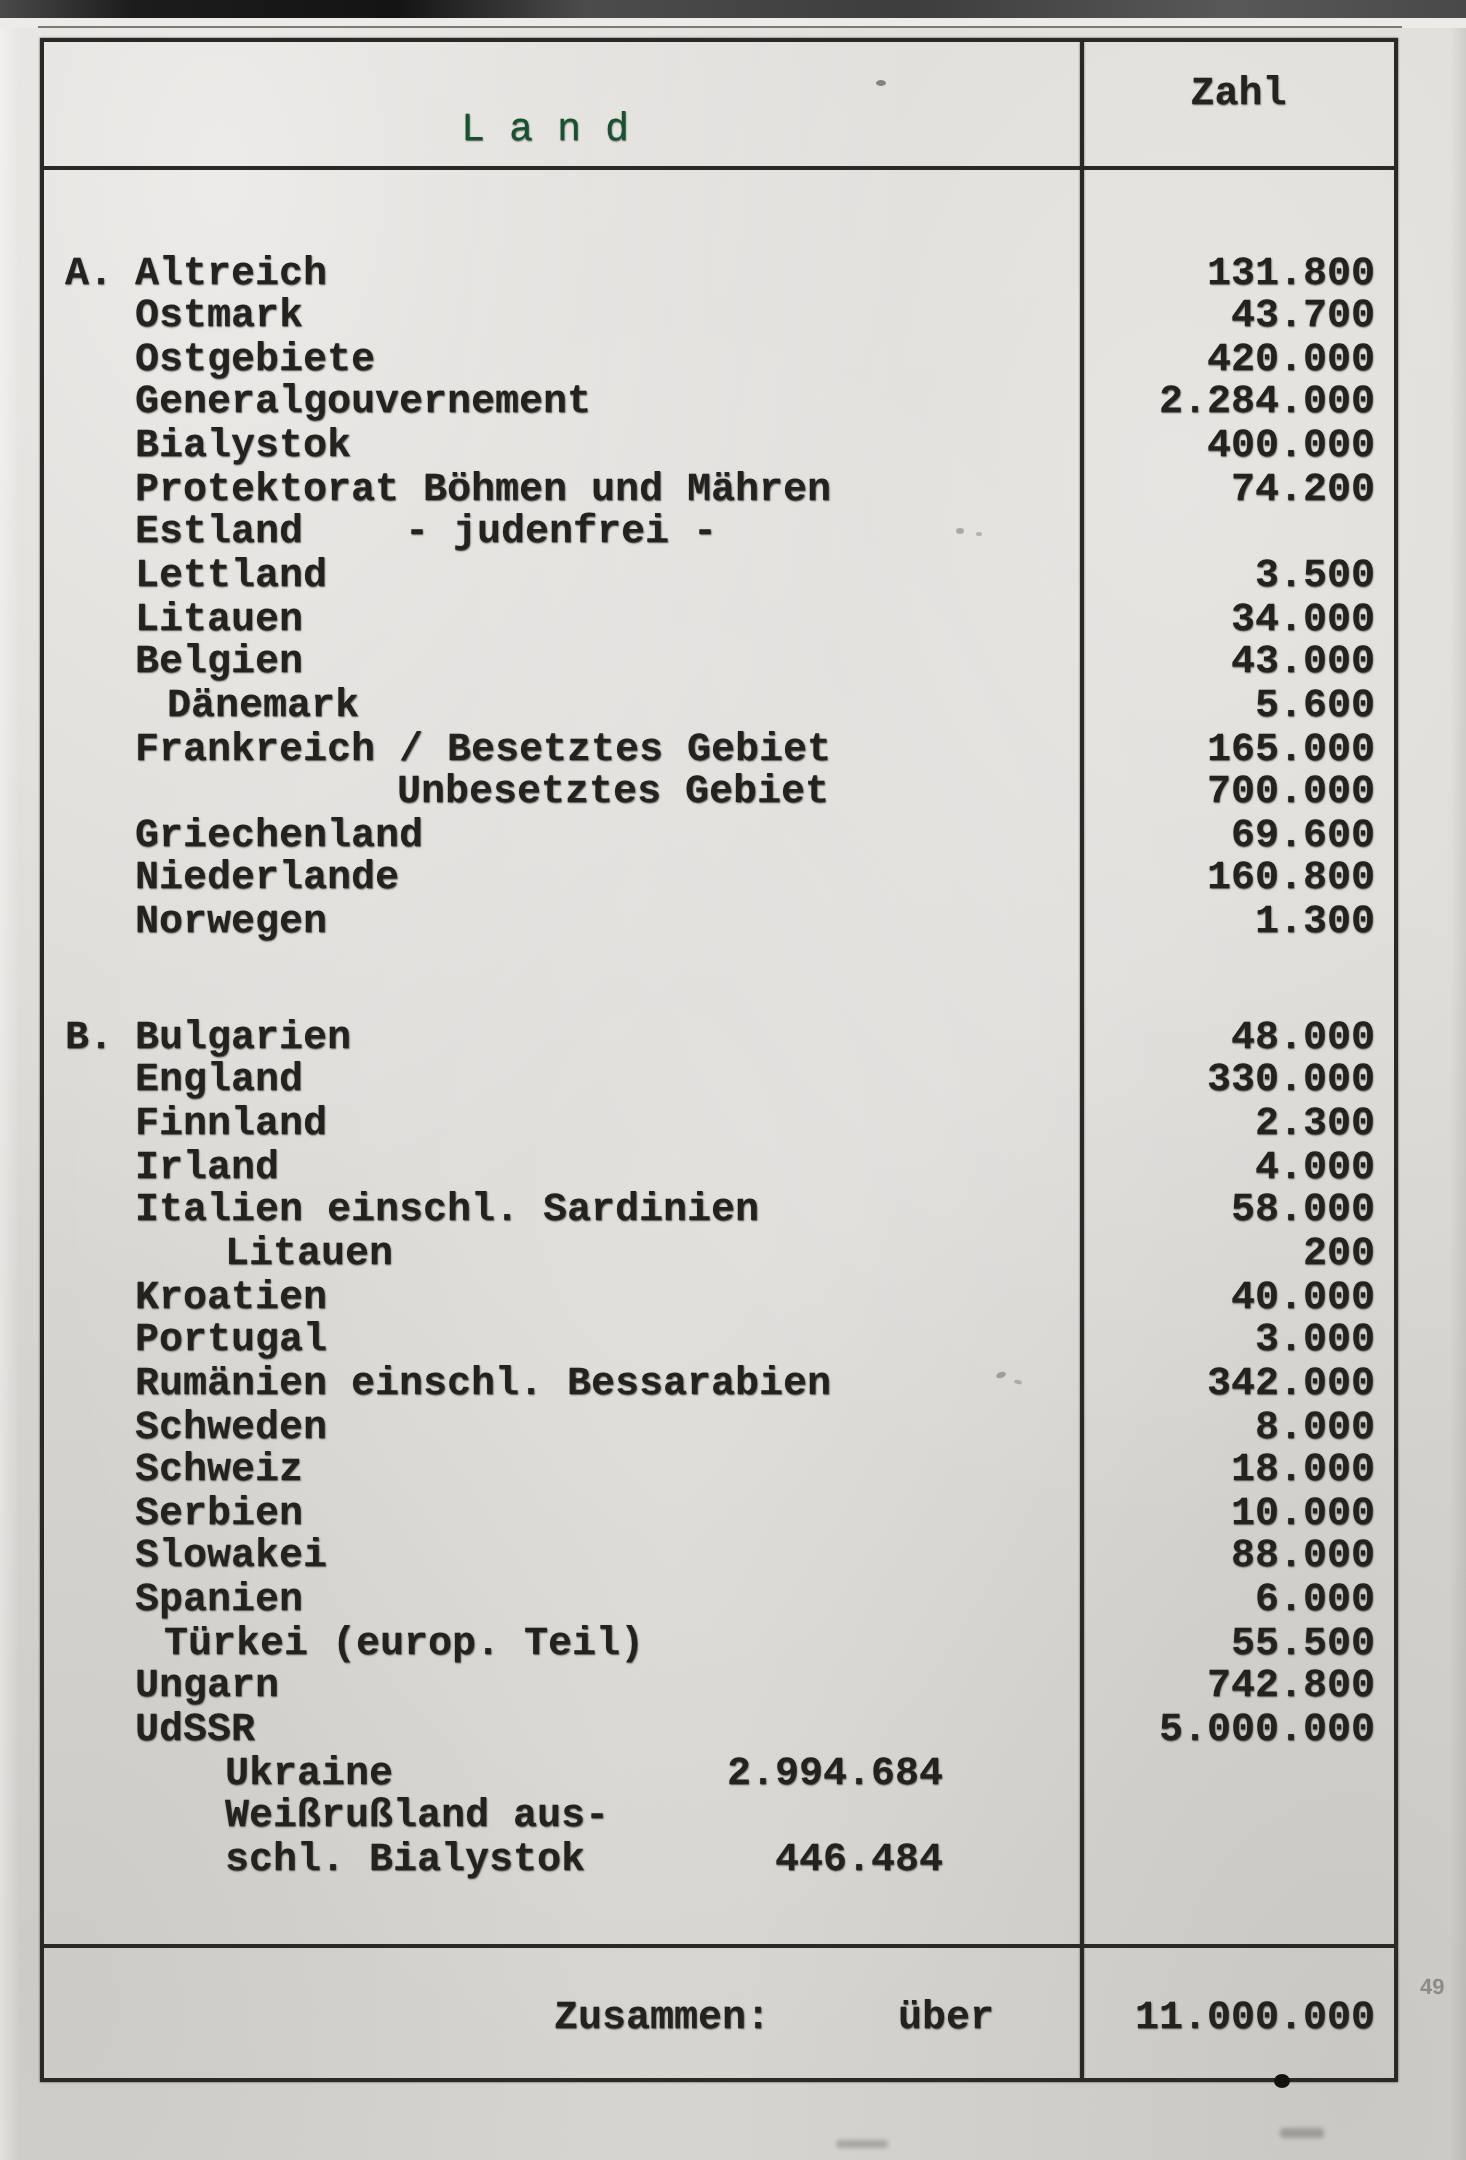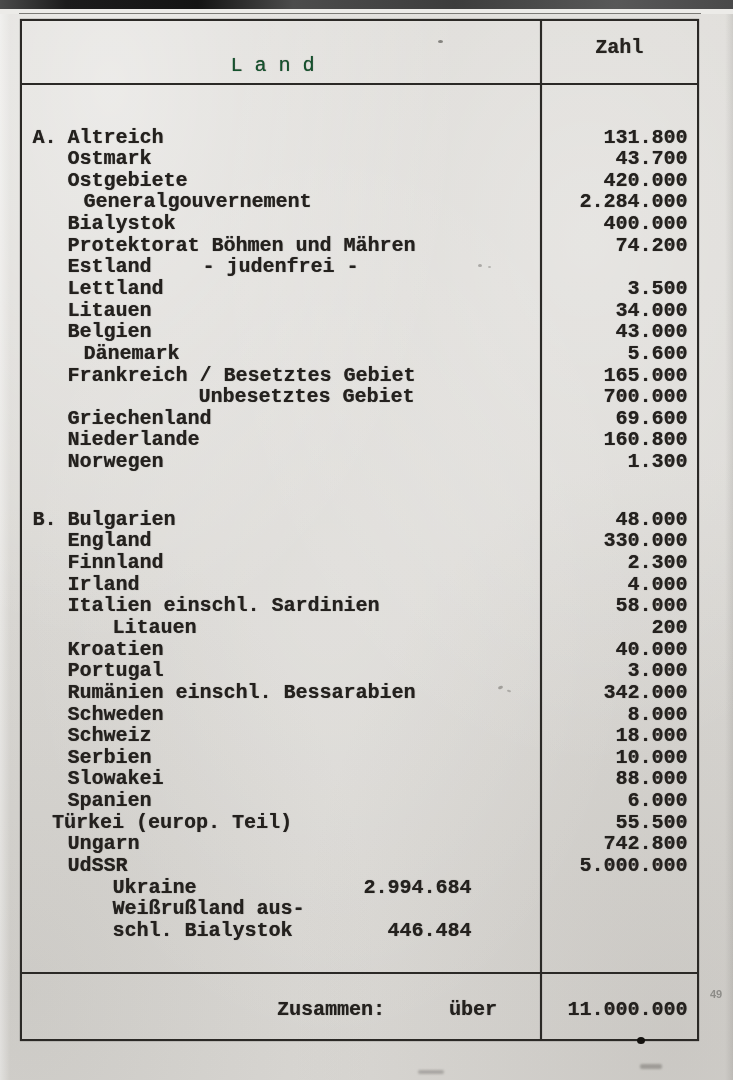--- a/index.html
+++ b/index.html
@@ -127,21 +127,21 @@
       </div>
       <div class="row">
         <span class="name" style="left: 45.5px;">Ostmark</span>
         <span class="zahl">43.700</span>
       </div>
       <div class="row">
         <span class="name" style="left: 45.5px;">Ostgebiete</span>
         <span class="zahl">420.000</span>
       </div>
       <div class="row">
-        <span class="name" style="left: 45.5px; margin-left: 16px;">Generalgouvernement</span>
+        <span class="name" style="left: 45.5px;">Generalgouvernement</span>
         <span class="zahl">2.284.000</span>
       </div>
       <div class="row">
         <span class="name" style="left: 45.5px;">Bialystok</span>
         <span class="zahl">400.000</span>
       </div>
       <div class="row">
         <span class="name" style="left: 45.5px;">Protektorat Böhmen und Mähren</span>
         <span class="zahl">74.200</span>
       </div>
@@ -237,21 +237,21 @@
       </div>
       <div class="row">
         <span class="name" style="left: 45.5px;">Slowakei</span>
         <span class="zahl">88.000</span>
       </div>
       <div class="row">
         <span class="name" style="left: 45.5px;">Spanien</span>
         <span class="zahl">6.000</span>
       </div>
       <div class="row">
-        <span class="name" style="left: 30px; text-align: right;">Türkei (europ. Teil)</span>
+        <span class="name" style="left: 60px; text-align: right;">Türkei (europ. Teil)</span>
         <span class="zahl">55.500</span>
       </div>
       <div class="row">
         <span class="name" style="left: 45.5px;">Ungarn</span>
         <span class="zahl">742.800</span>
       </div>
       <div class="row">
         <span class="name" style="left: 45.5px;">UdSSR</span>
         <span class="zahl">5.000.000</span>
       </div>

